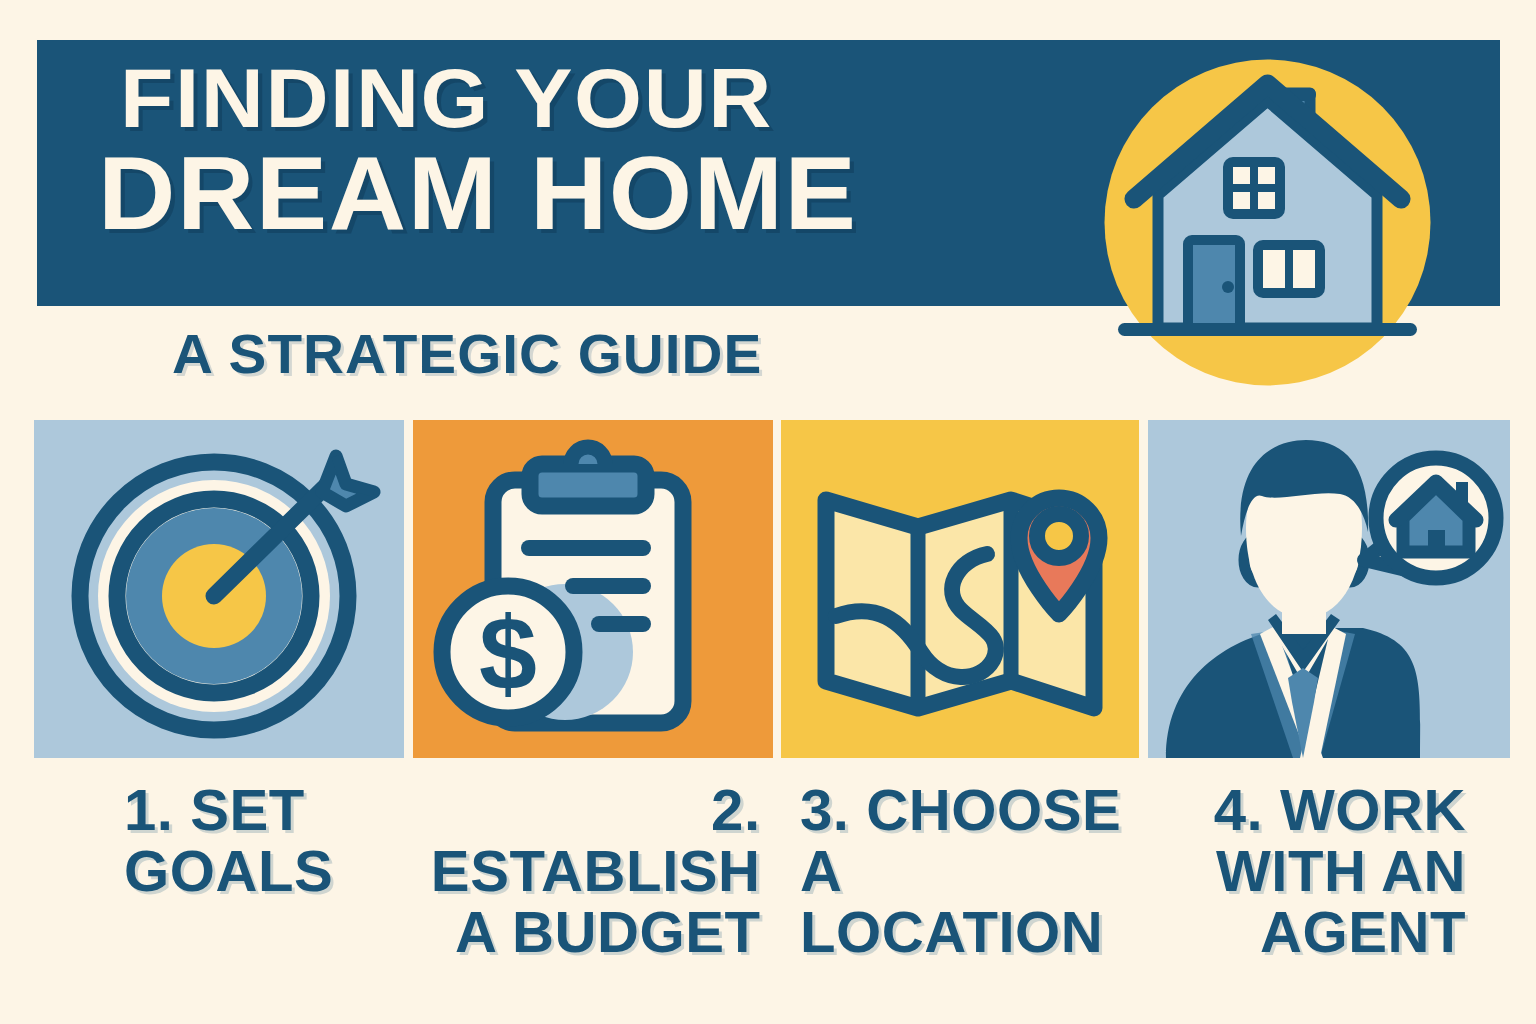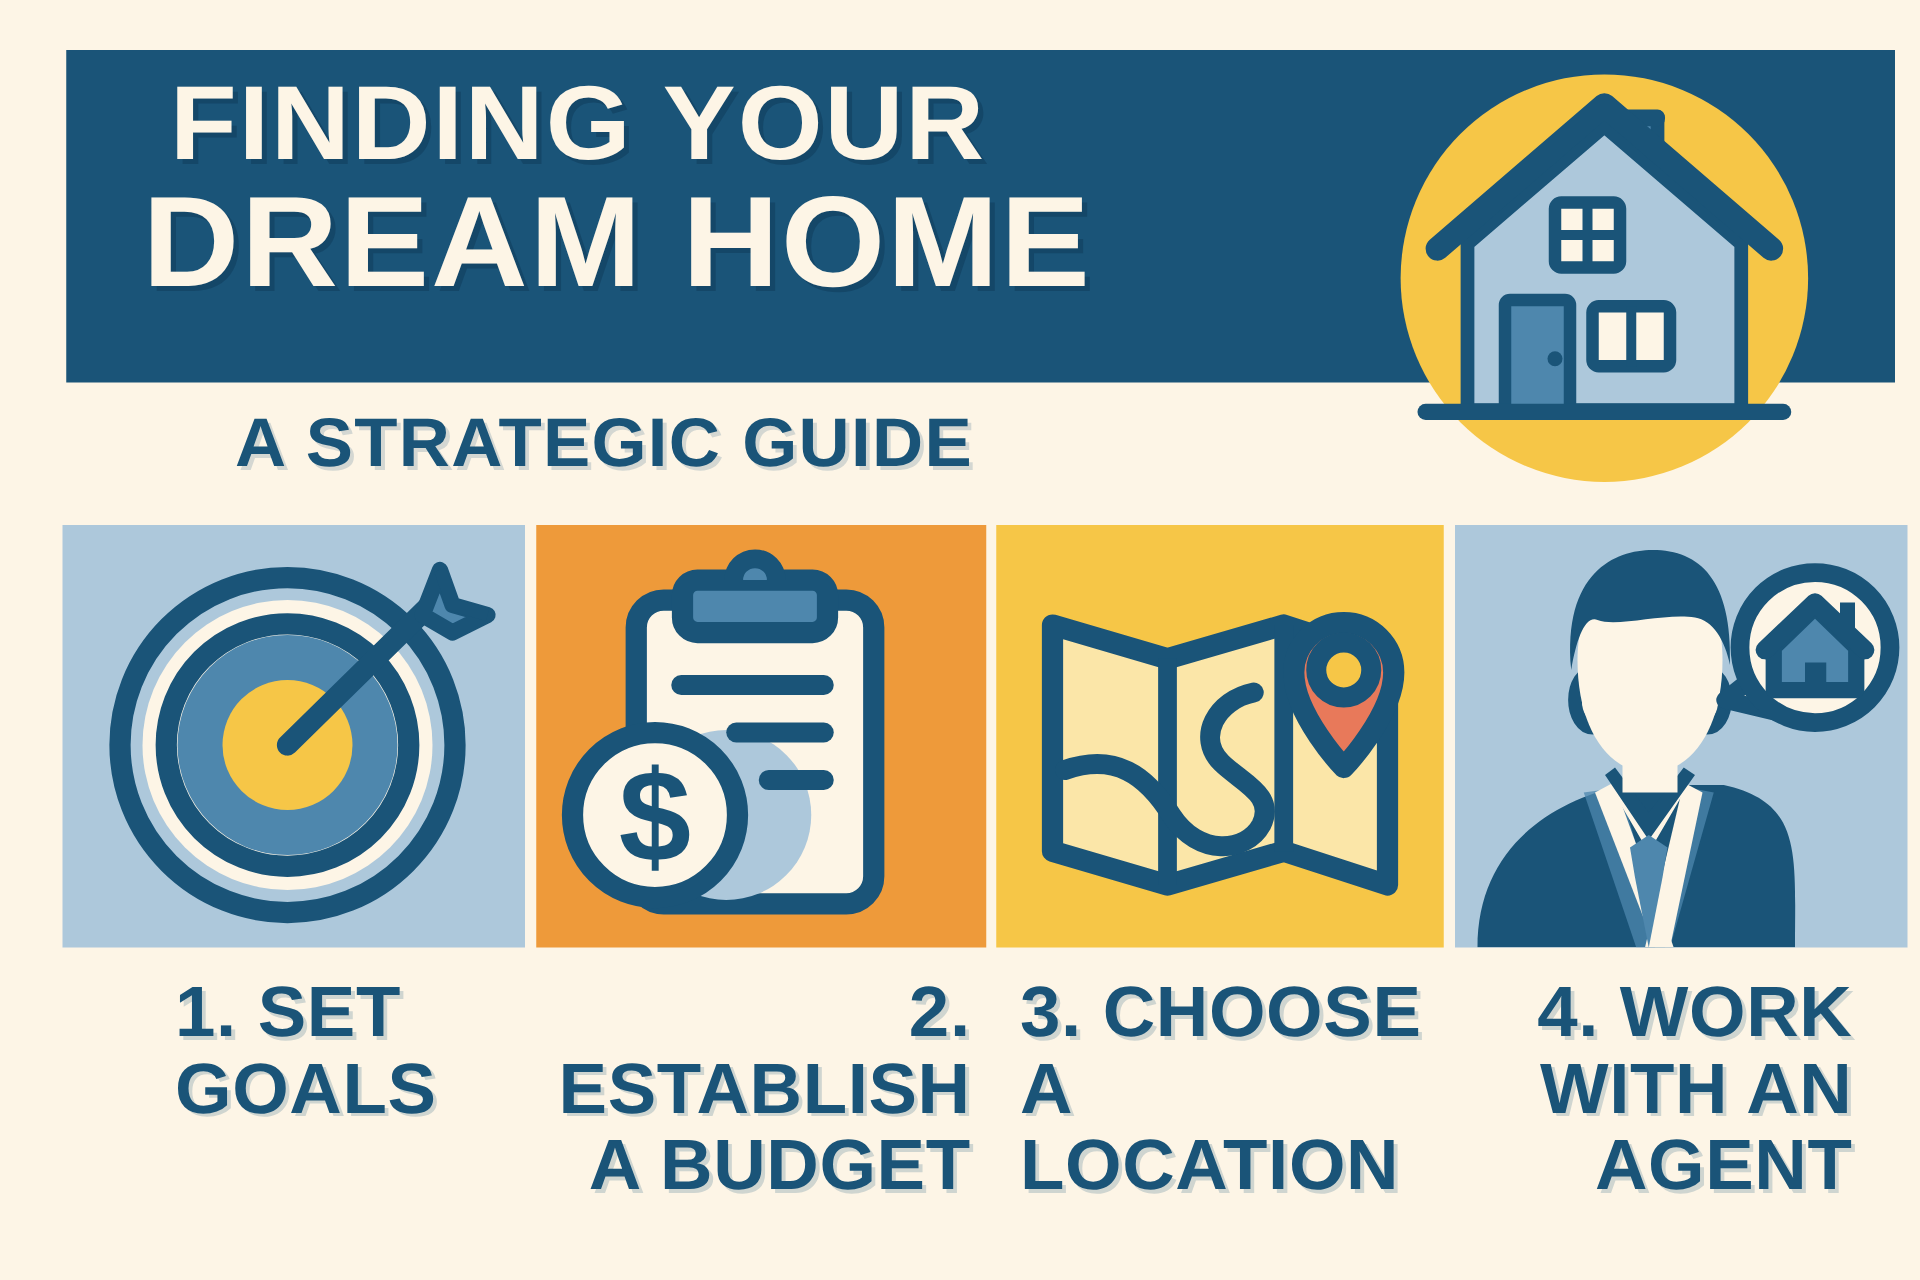--- a/index.html
+++ b/index.html
@@ -11,21 +11,21 @@
   }
 
   body {
     background: #FDF5E6;
     font-family: "Liberation Sans", sans-serif;
     position: relative;
   }
 
   #poster {
     position: absolute;
-    left: 16px; top: 0;
+    left: 0; top: 0;
     width: 1489px;
     height: 1024px;
     background: #FDF5E6;
   }
 
   
   .header-bar {
     position: absolute;
     left: 37px;
     top: 40px;

